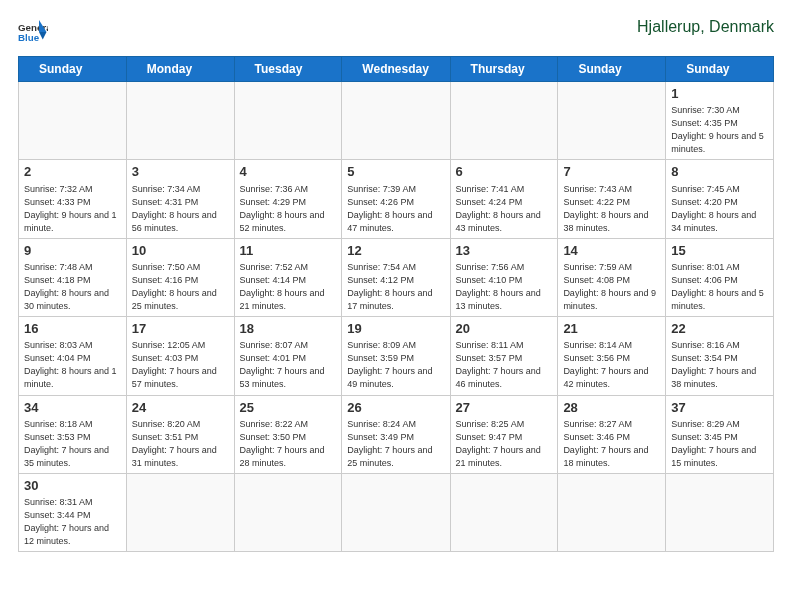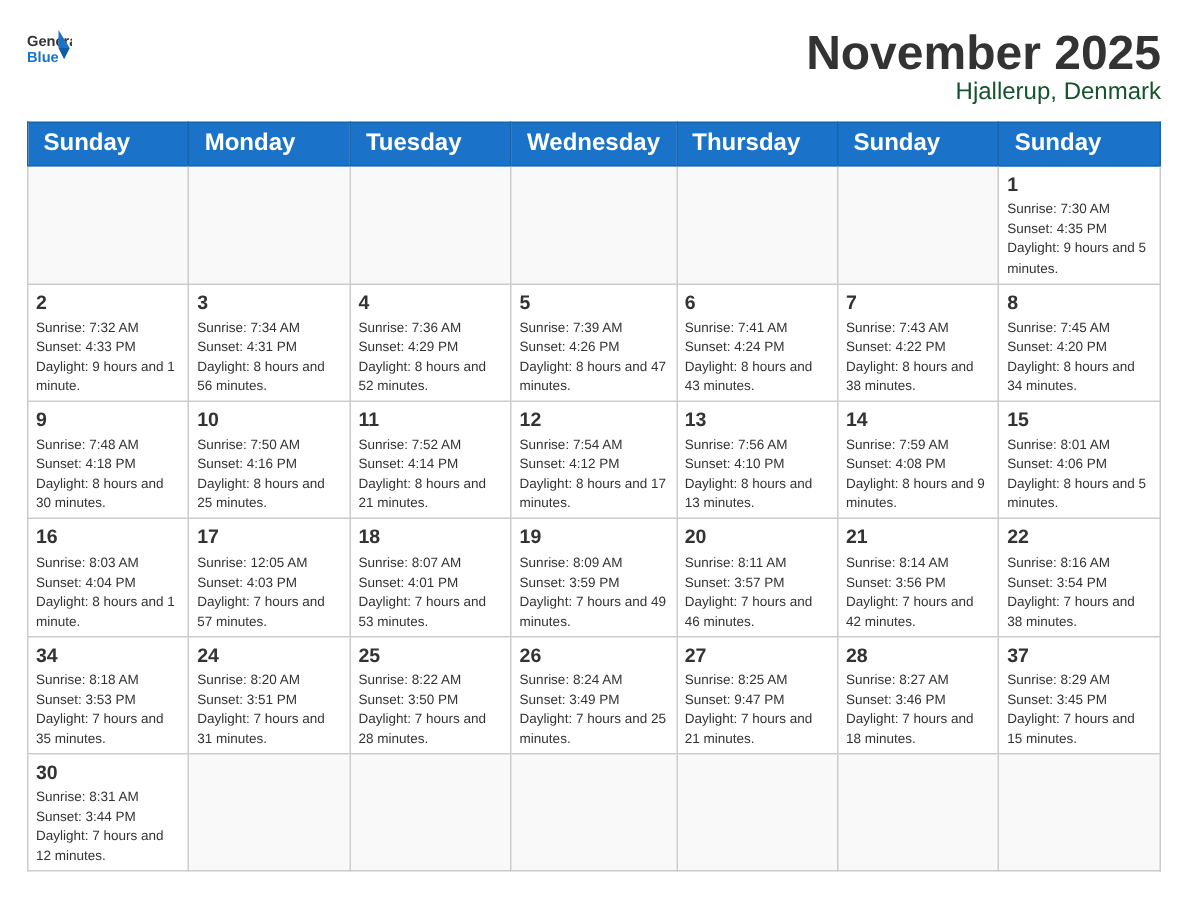--- a/index.html
+++ b/index.html
@@ -45,23 +45,23 @@
       color: #14532d;
     }
     .calendar {
       width: 100%;
       border-collapse: collapse;
       border: 1px solid #ccc;
     }
     .calendar th {
       background: #1a73c9;
       color: #fff;
-      font-size: 16px;
+      font-size: 12px;
       font-weight: bold;
-      padding: 5px 10px;
+      padding: 5px 20px;
       text-align: left;
       border: 1px solid #1565a8;
     }
     .calendar td {
       vertical-align: top;
       border: 1px solid #ccc;
       padding: 3px 5px;
       width: 107px;
       font-size: 9px;
       color: #333;
@@ -95,21 +95,20 @@
   <div class="header">
     <div class="logo">
       <svg class="logo-icon" viewBox="0 0 40 36" xmlns="http://www.w3.org/2000/svg">
         <text x="0" y="16" font-size="13" font-weight="bold" fill="#333" font-family="Arial">General</text>
         <text x="0" y="30" font-size="13" font-weight="bold" fill="#1a73c9" font-family="Arial">Blue</text>
         <polygon points="28,2 38,18 28,18" fill="#1a73c9"></polygon>
         <polygon points="28,18 38,18 33,28" fill="#0d5ca6"></polygon>
       </svg>
     </div>
     <div class="title-block">
-      <div class="month-title">November 2025</div>
       <div class="location">Hjallerup, Denmark</div>
     </div>
   </div>
 
   <table class="calendar">
     <thead>
       <tr>
         <th>Sunday</th>
         <th>Monday</th>
         <th>Tuesday</th>

